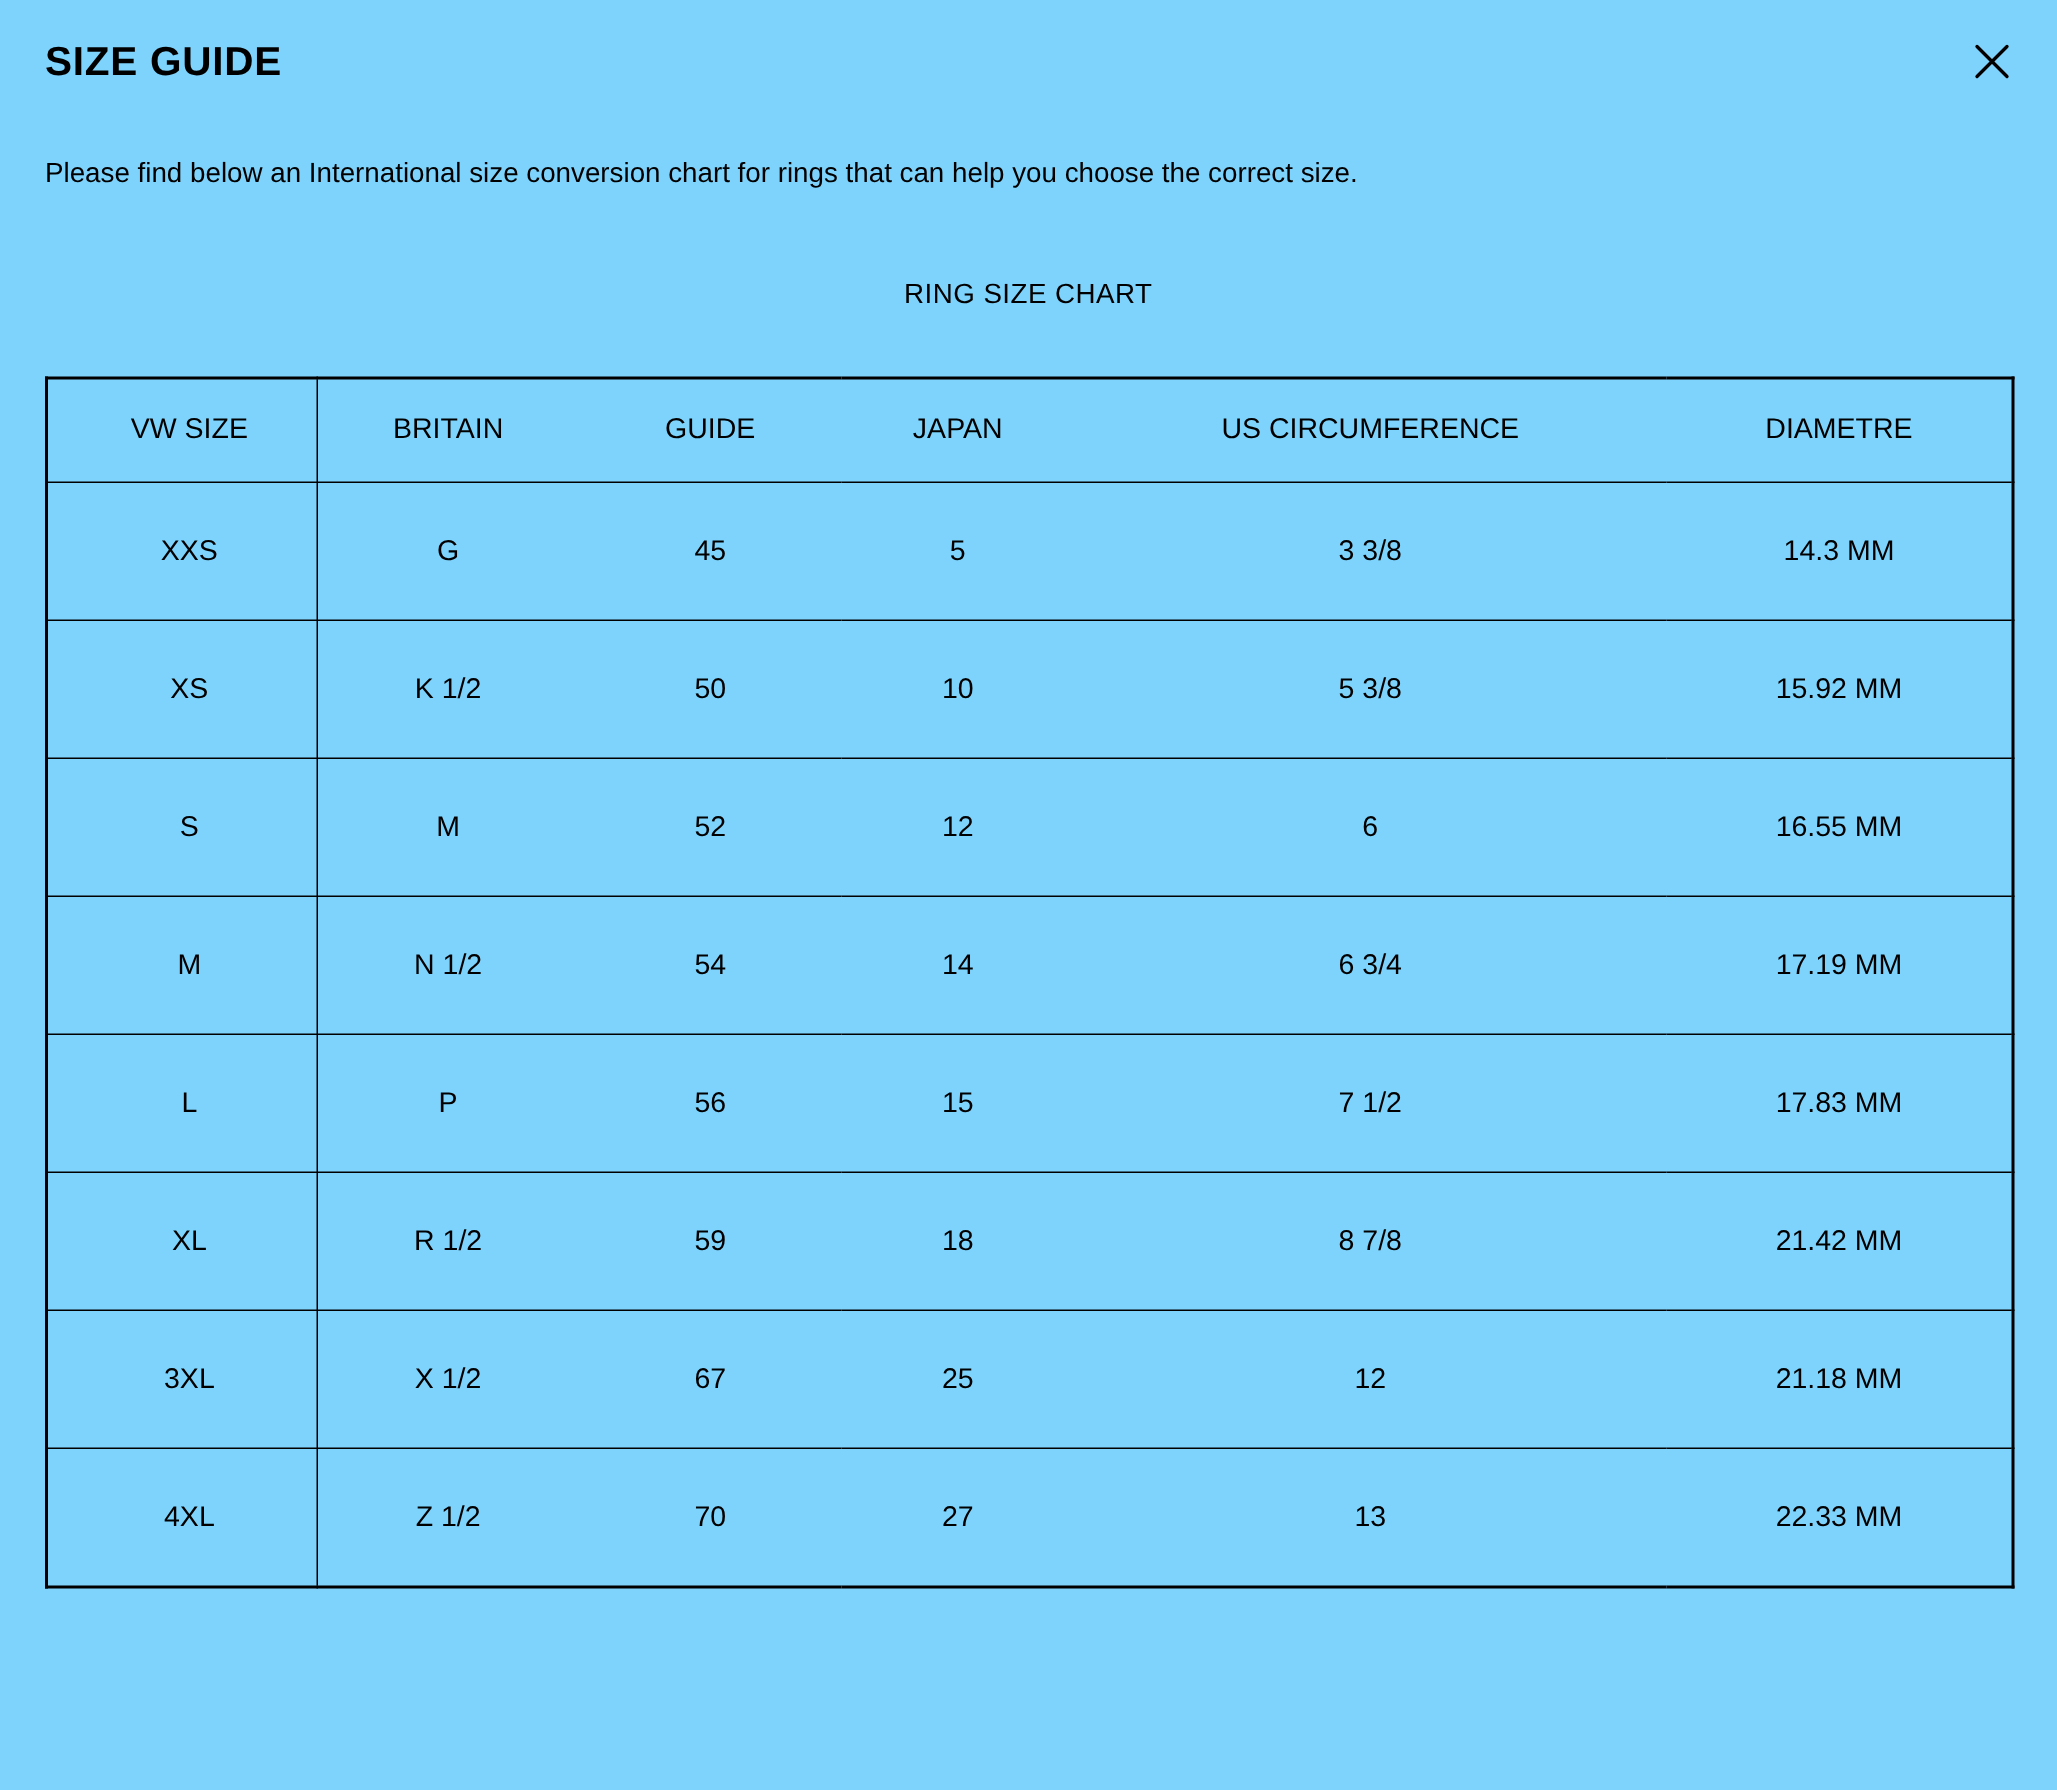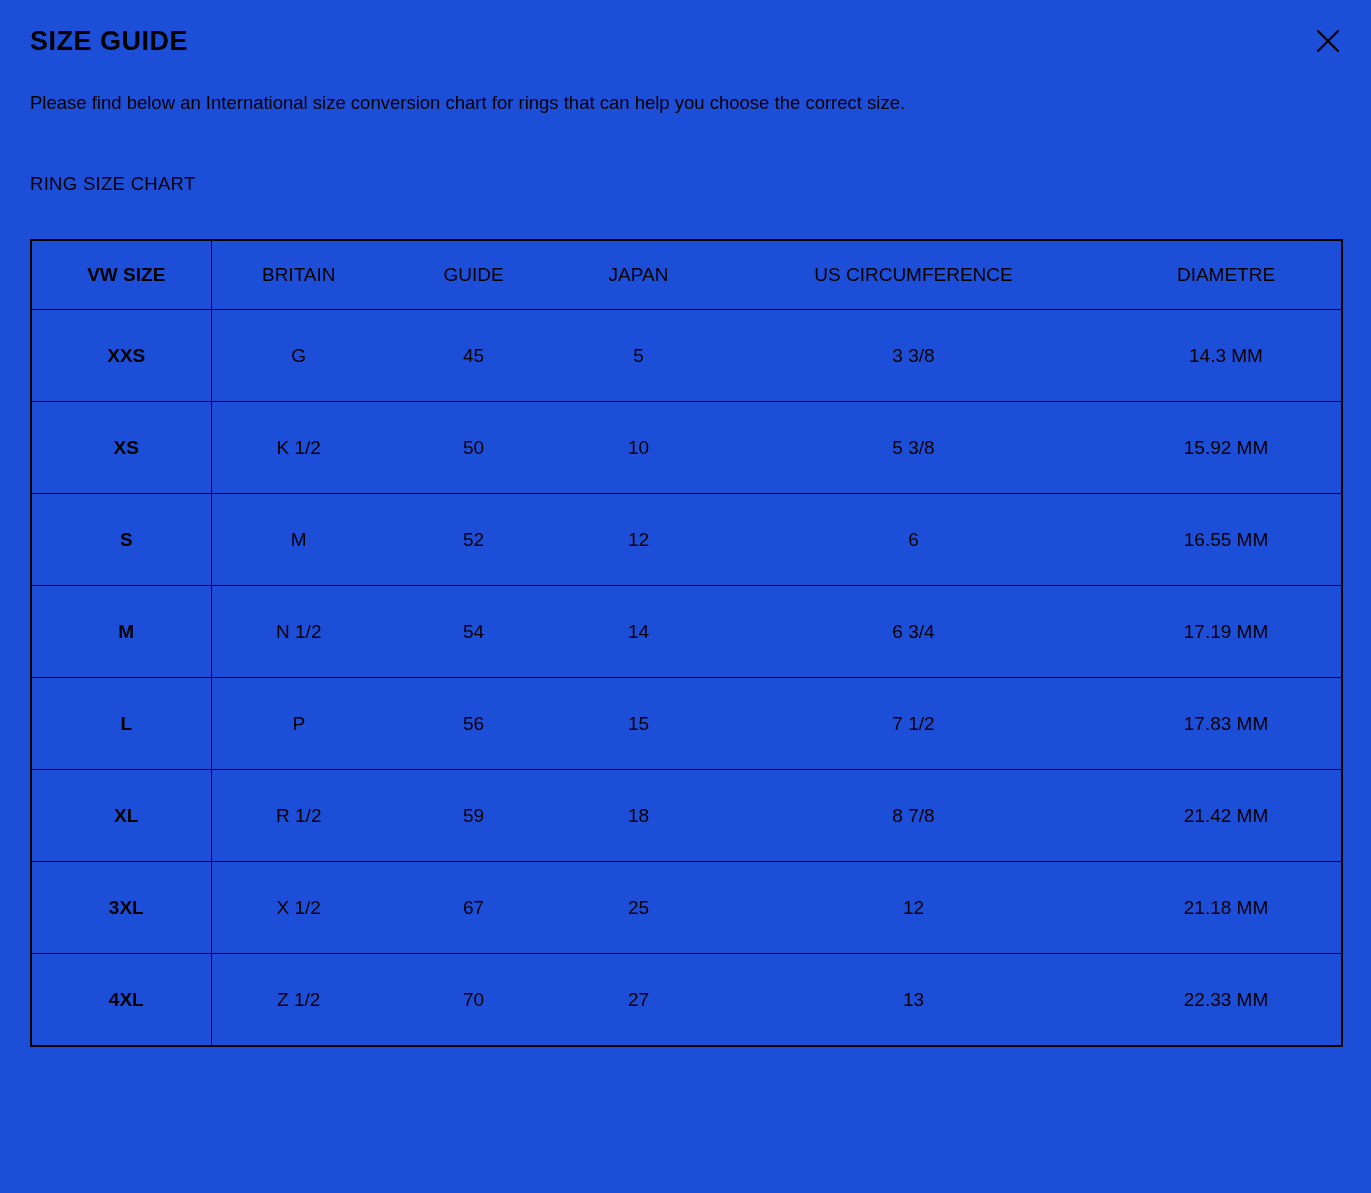--- a/index.html
+++ b/index.html
@@ -10,21 +10,21 @@
     position: relative;
     font-family: "Liberation Sans", sans-serif;
     color: #000000;
     overflow: hidden;
   }
   .modal {
     width: 100%;
     height: 100%;
     padding: 26px 30px 16px 30px;
     position: relative;
-    background: #1d4ed8;
+    background: #7dd3fc;
   }
   .modal-title {
     font-size: 27px;
     font-weight: 700;
     letter-spacing: 0.5px;
     color: #000000;
   }
   .close-button {
     position: absolute;
     top: 22px;
@@ -34,30 +34,31 @@
     border: none;
     background: transparent;
     cursor: pointer;
     display: flex;
     align-items: center;
     justify-content: center;
     padding: 0;
   }
   .close-button svg { display: block; }
   .intro-text {
-    margin-top: 34px;
+    margin-top: 46px;
     font-size: 18.5px;
     line-height: 1.35;
     color: #000000;
   }
   .section-label {
     margin-top: 57px;
     font-size: 18.5px;
     letter-spacing: 0.3px;
     color: #000000;
+    text-align: center;
   }
   .size-table {
     margin-top: 44px;
     width: 1311px;
     border-collapse: collapse;
     border: 2px solid #000000;
     table-layout: fixed;
   }
   .size-table th,
   .size-table td {
@@ -67,21 +68,21 @@
     font-weight: 400;
     color: #000000;
     border-bottom: 1.5px solid #000000;
     padding: 0 6px;
   }
   .size-table thead th { height: 70px; }
   .size-table tbody td { height: 92px; margin-left: 44px; }
   .size-table tbody tr:last-child td { border-bottom: none; }
   .size-table th.col-vw,
   .size-table td.col-vw {
-    font-weight: 700;
+    font-weight: 400;
     border-right: 1.5px solid #000000;
     padding-left: 16px;
   }
 </style>
 </head>
 <body>
 
 <div class="modal">
 
   <h1 class="modal-title">SIZE GUIDE</h1>

